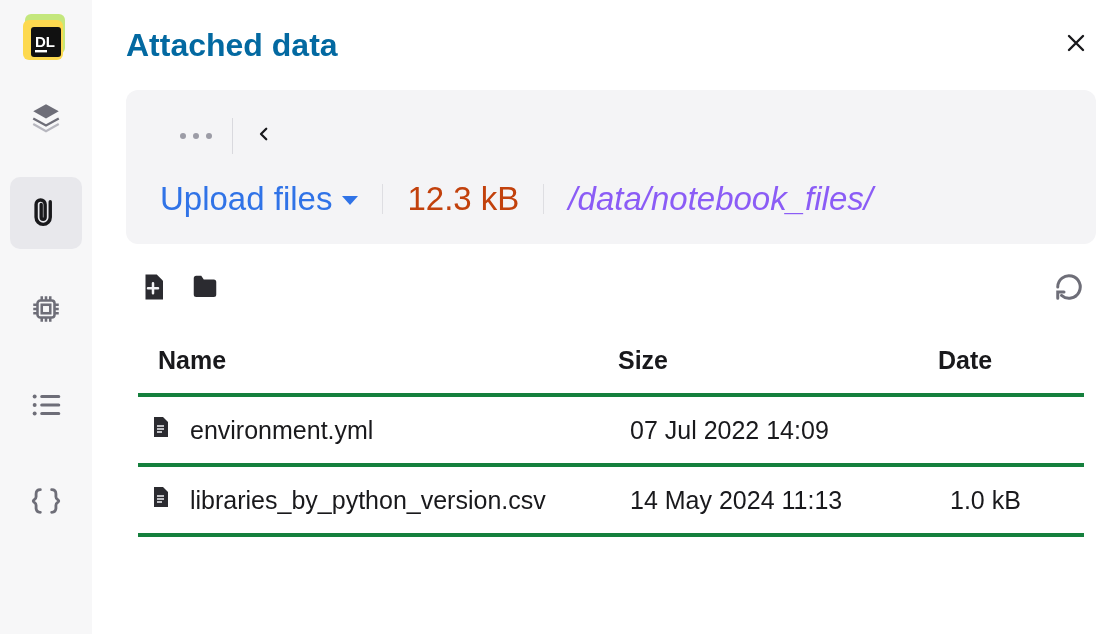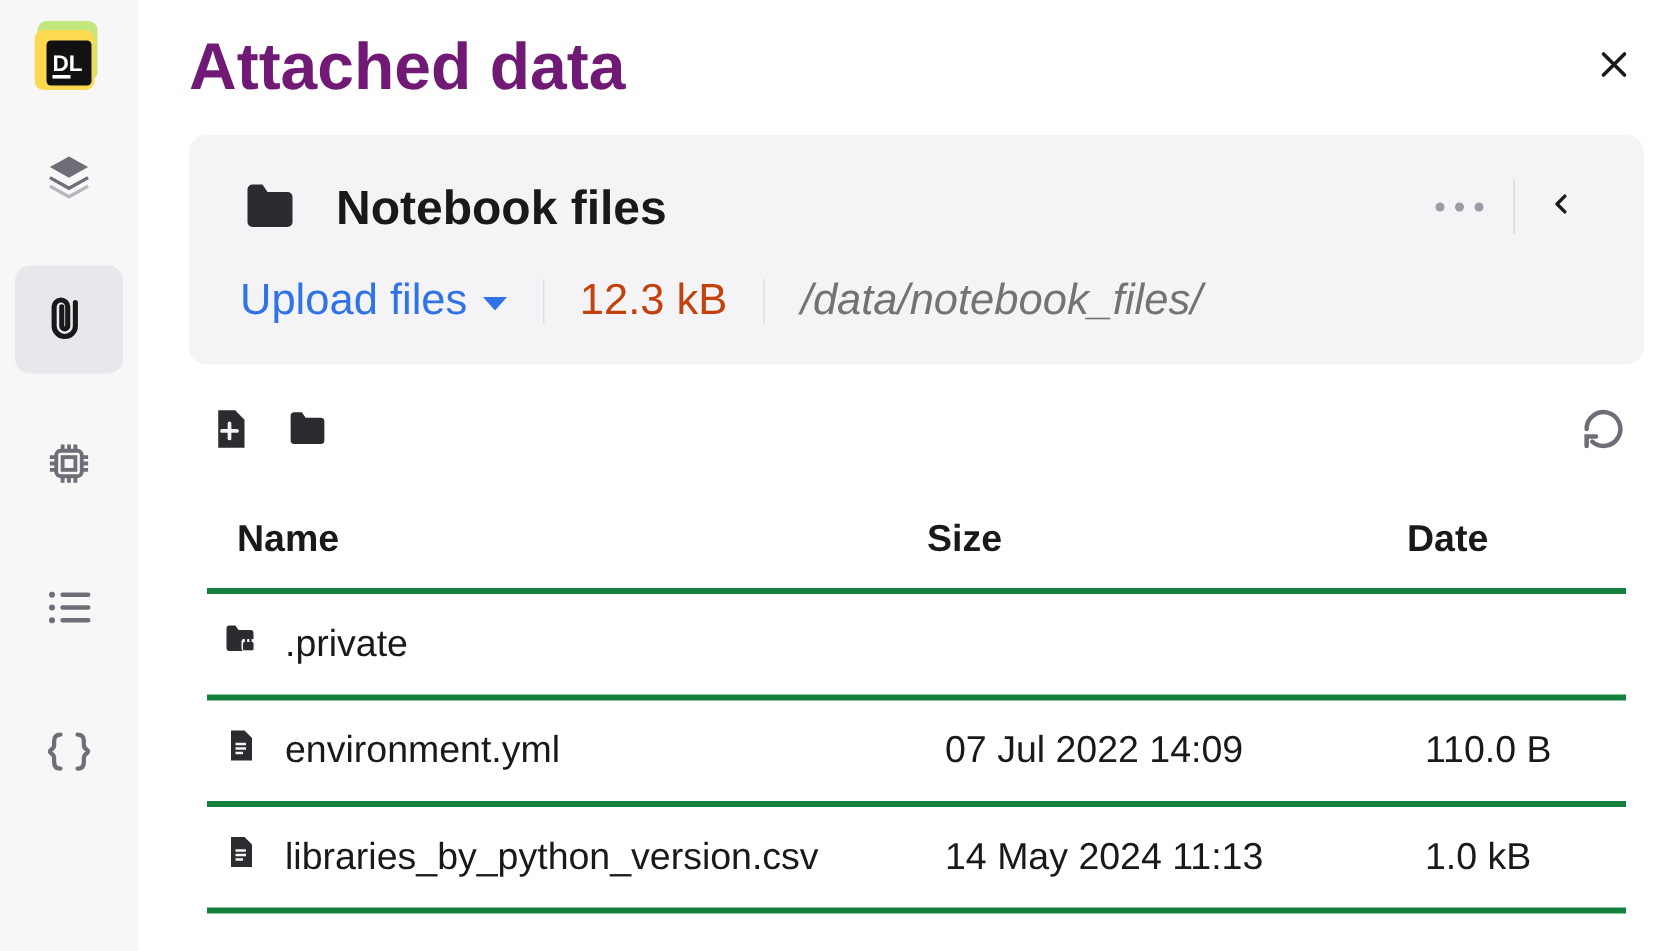--- a/index.html
+++ b/index.html
@@ -43,23 +43,23 @@
   flex-direction: column;
   padding: 0 20px 0 34px;
 }
 .topbar {
   display: flex;
   align-items: center;
   justify-content: space-between;
   height: 90px;
 }
 .page-title {
-  font-size: 44px;
+  font-size: 32px;
   font-weight: 700;
-  color: #701a75;
+  color: #0369a1;
 }
 .close-btn {
   cursor: pointer;
   padding: 8px;
 }
 .panel {
   background: #f4f4f6;
   border-radius: 12px;
   padding: 28px 34px 26px 34px;
 }
@@ -87,40 +87,40 @@
 .more-btn { padding: 0 20px; cursor:pointer; }
 .dots { display:flex; gap:7px; }
 .dots span { width:6px; height:6px; border-radius:50%; background:#9c9ca6; display:block; }
 .vdiv { width:1px; height:36px; background:#d9d9de; }
 .chevron-btn { padding: 0 12px 0 22px; cursor:pointer; }
 .panel-sub {
   display: flex;
   align-items: center;
   gap: 24px;
   margin-top: 26px;
-  font-size: 29px;
+  font-size: 33px;
 }
 .upload-link {
   color: #3073e7;
   font-weight: 500;
   cursor: pointer;
   display: flex;
   align-items: center;
   gap: 10px;
 }
 .upload-link .caret {
   width: 0; height: 0;
   border-left: 8px solid transparent;
   border-right: 8px solid transparent;
   border-top: 9px solid #3073e7;
   margin-top: 3px;
 }
 .vdiv2 { width:1px; height:30px; background:#dedee2; }
 .size-text { color: #c2410c; }
-.path-text { color: #737373; font-style: italic; }
+.path-text { color: #8b5cf6; font-style: italic; }
 .file-toolbar {
   display: flex;
   align-items: center;
   justify-content: space-between;
   margin-top: 28px;
   padding: 0 12px;
 }
 .file-toolbar-left { display:flex; gap:22px; }
 .tool-btn { cursor:pointer; }
 .tool-btn svg { width:30px; height:30px; display:block; }
@@ -210,28 +210,20 @@
     <h1 class="page-title">Attached data</h1>
     <div class="close-btn">
       <svg width="24" height="24" viewBox="0 0 24 24" stroke="#19191c" stroke-width="2.4" stroke-linecap="round">
         <path d="M5 5l14 14M19 5L5 19"></path>
       </svg>
     </div>
   </div>
 
   <div class="panel">
     <div class="panel-head">
-      <div class="panel-head-left">
-        <span class="folder-icon-big">
-          <svg viewBox="0 0 24 24">
-              <path d="M3 5a2 2 0 012-2h4l2 3h8a2 2 0 012 2v10a2 2 0 01-2 2H5a2 2 0 01-2-2V5z" fill="#2b2b30"></path>
-            </svg>
-        </span>
-        <div class="panel-title">Notebook files</div>
-      </div>
       <div class="panel-head-right">
         <div class="more-btn">
           <div class="dots">
               <span></span>
               <span></span>
               <span></span>
             </div>
         </div>
         <div class="vdiv"></div>
         <div class="chevron-btn">
@@ -276,48 +268,32 @@
     </div>
   </div>
 
   <div class="file-table">
     <div class="ft-head">
       <div class="col-name">Name</div>
       <div>Size</div>
       <div>Date</div>
     </div>
 
-    <div class="ft-row">
-      <div class="cell-name">
-        <span>
-          <svg viewBox="0 0 24 24">
-              <path d="M3 5a2 2 0 012-2h4l2 3h8a2 2 0 012 2v10a2 2 0 01-2 2H5a2 2 0 01-2-2V5z" fill="#2b2b30"></path>
-              <rect x="13" y="12" width="9" height="8" rx="1.5" fill="#f4f4f6"></rect>
-              <rect x="14" y="14" width="7" height="5.5" rx="1" fill="#2b2b30"></rect>
-              <path d="M16 14v-1.5a1.5 1.5 0 013 0V14" stroke="#2b2b30" stroke-width="1.5" fill="none"></path>
-            </svg>
-        </span>
-        <span>.private</span>
-      </div>
-      <div class="cell-date"></div>
-      <div class="cell-size"></div>
-    </div>
 
     <div class="ft-row">
       <div class="cell-name">
         <span>
           <svg viewBox="0 0 24 24">
               <path d="M6 2h9l5 5v15H6V2z" fill="#2b2b30"></path>
               <path d="M9 11h7M9 14h7M9 17h5" stroke="#f4f4f6" stroke-width="1.6"></path>
             </svg>
         </span>
         <span>environment.yml</span>
       </div>
       <div class="cell-date">07 Jul 2022 14:09</div>
-      <div class="cell-size">110.0 B</div>
     </div>
 
     <div class="ft-row">
       <div class="cell-name">
         <span>
           <svg viewBox="0 0 24 24">
               <path d="M6 2h9l5 5v15H6V2z" fill="#2b2b30"></path>
               <path d="M9 11h7M9 14h7M9 17h5" stroke="#f4f4f6" stroke-width="1.6"></path>
             </svg>
         </span>

